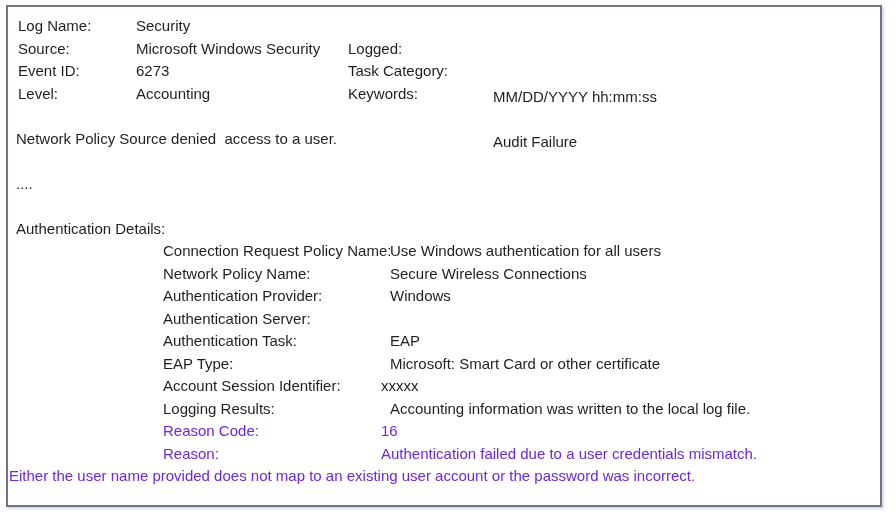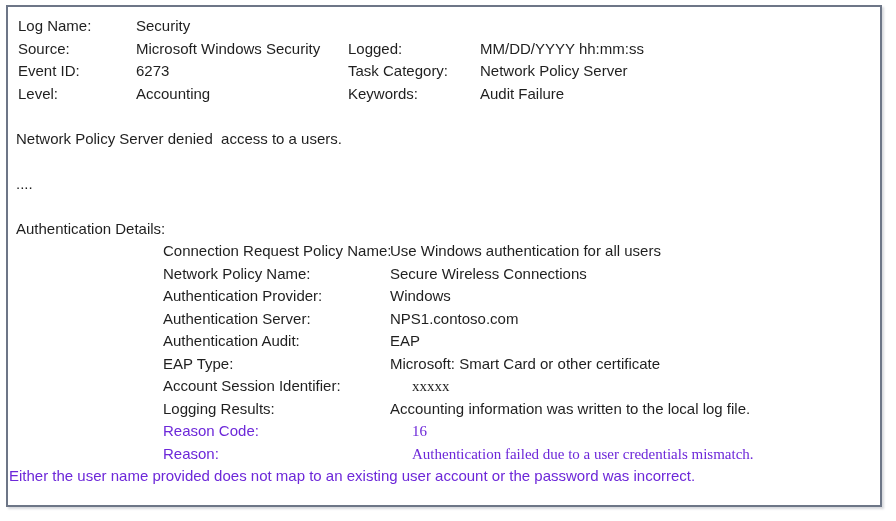--- a/index.html
+++ b/index.html
@@ -36,27 +36,27 @@
   }
   .line span {
     position: absolute;
     top: 0;
     white-space: pre;
   }
   
   .hl  { left: 10px; }
   .hv  { left: 122px; margin-left: 6px; }
   .hl2 { left: 340px; }
-  .hv2 { left: 472px; }
+  .hv2 { left: 485px; margin-top: 48px; }
   
   .body-text { left: 8px; }
   
   .dl { left: 107px; margin-left: 48px; }
   .dv { left: 382px; }
-  .dv.nudge { left: 404px; font-family: Liberation Serif, serif; }
+  .dv.nudge { left: 373px; }
   
   .footer-text { left: 1px; text-align: right; }
   .red, .red span { color: #6d28d9; }
 </style>
 </head>
 <body>
 
 <div class="page">
   <div class="event-box">
 
@@ -67,33 +67,32 @@
     <div class="line">
       <span class="hl">Source:</span>
       <span class="hv">Microsoft Windows Security</span>
       <span class="hl2">Logged:</span>
       <span class="hv2">MM/DD/YYYY hh:mm:ss</span>
     </div>
     <div class="line">
       <span class="hl">Event ID:</span>
       <span class="hv">6273</span>
       <span class="hl2">Task Category:</span>
-      <span class="hv2">Network Policy Server</span>
     </div>
     <div class="line">
       <span class="hl">Level:</span>
       <span class="hv">Accounting</span>
       <span class="hl2">Keywords:</span>
       <span class="hv2">Audit Failure</span>
     </div>
 
     <div class="line"></div>
 
     <div class="line">
-      <span class="body-text">Network Policy Server denied  access to a users.</span>
+      <span class="body-text">Network Policy Source denied  access to a user.</span>
     </div>
 
     <div class="line"></div>
 
     <div class="line">
       <span class="body-text">....</span>
     </div>
 
     <div class="line"></div>
 
@@ -108,24 +107,23 @@
     <div class="line">
       <span class="dl">Network Policy Name:</span>
       <span class="dv">Secure Wireless Connections</span>
     </div>
     <div class="line">
       <span class="dl">Authentication Provider:</span>
       <span class="dv">Windows</span>
     </div>
     <div class="line">
       <span class="dl">Authentication Server:</span>
-      <span class="dv">NPS1.contoso.com</span>
     </div>
     <div class="line">
-      <span class="dl">Authentication Audit:</span>
+      <span class="dl">Authentication Task:</span>
       <span class="dv">EAP</span>
     </div>
     <div class="line">
       <span class="dl">EAP Type:</span>
       <span class="dv">Microsoft: Smart Card or other certificate</span>
     </div>
     <div class="line">
       <span class="dl">Account Session Identifier:</span>
       <span class="dv nudge">xxxxx</span>
     </div>

